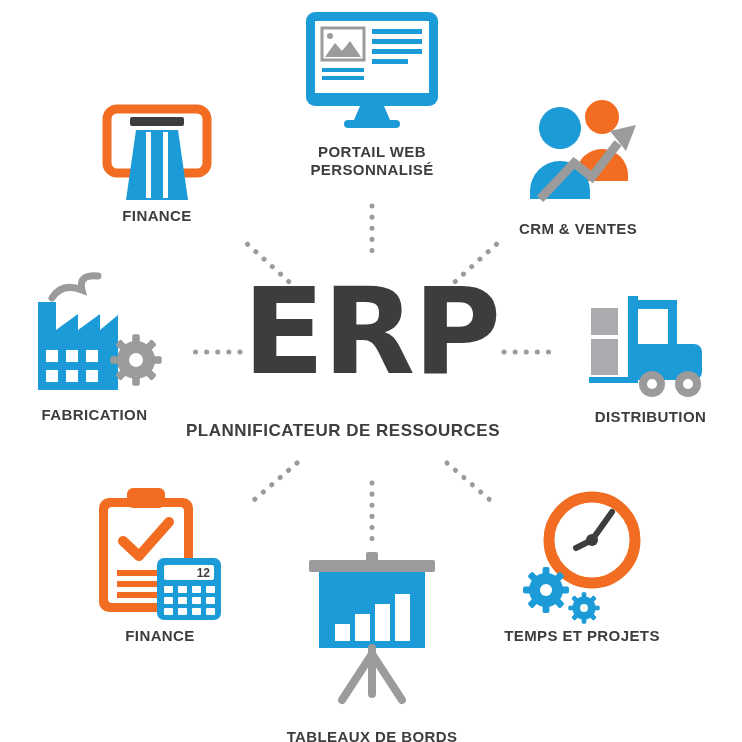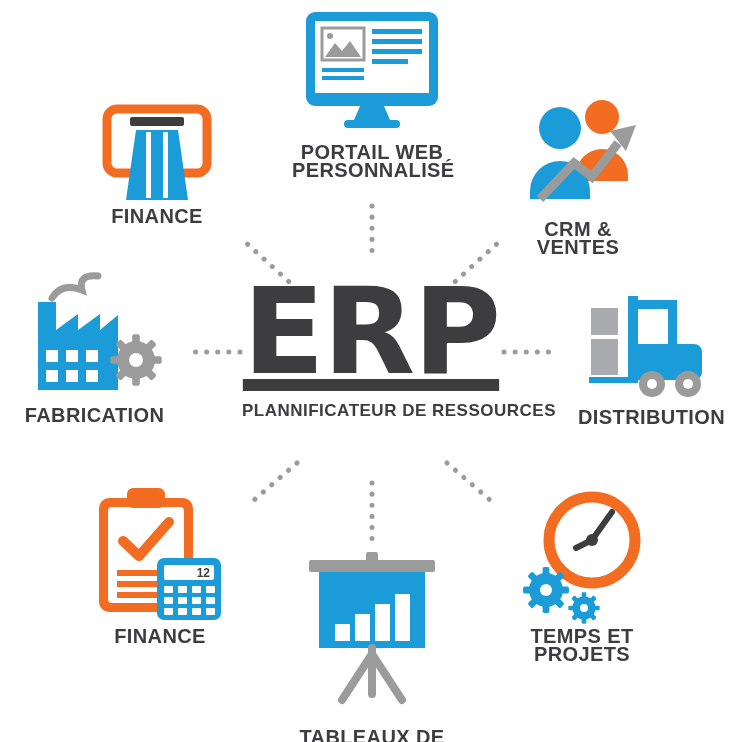--- a/index.html
+++ b/index.html
@@ -9,30 +9,30 @@
     --lgray:#a9abae;
     --dark:#3d3d3f;
   }
   html,body{margin:0;padding:0;background:#ffffff;}
   .stage{
     position:relative;width:742px;height:742px;background:#ffffff;
     font-family:"Liberation Sans",sans-serif;overflow:hidden;
   }
   .icon{position:absolute;}
   .module-label{
-    position:absolute;text-align:center;font-weight:bold;font-size:20px;
+    position:absolute;text-align:center;font-weight:bold;font-size:15px;
     color:var(--dark);letter-spacing:.4px;line-height:18px;
   }
   .erp-title{
     position:absolute;left:196px;top:272px;width:350px;text-align:center;
     font-family:"DejaVu Sans",sans-serif;font-weight:bold;font-size:120px;
-    line-height:1;color:var(--dark);letter-spacing:-2px;text-decoration:underline;
+    line-height:1;color:var(--dark);letter-spacing:-2px;
   }
   .erp-subtitle{
-    position:absolute;left:186px;top:400px;width:370px;text-align:right;
+    position:absolute;left:186px;top:420px;width:370px;text-align:left;
     font-size:17px;font-weight:bold;color:var(--dark);letter-spacing:.5px;line-height:22px;
   }
   .connectors{position:absolute;left:0;top:0;pointer-events:none;}
   .dots{stroke:var(--gray);stroke-width:5;stroke-linecap:round;stroke-dasharray:0.1 11;fill:none;}
   .f-blue{fill:var(--blue)} .f-orange{fill:var(--orange)} .f-gray{fill:var(--gray)}
   .f-lgray{fill:var(--lgray)} .f-dark{fill:var(--dark)} .f-white{fill:#ffffff} .s-orange{stroke:var(--orange)}
   .s-gray{stroke:var(--gray)} .s-dark{stroke:var(--dark)}
 </style>
 </head>
 <body>

